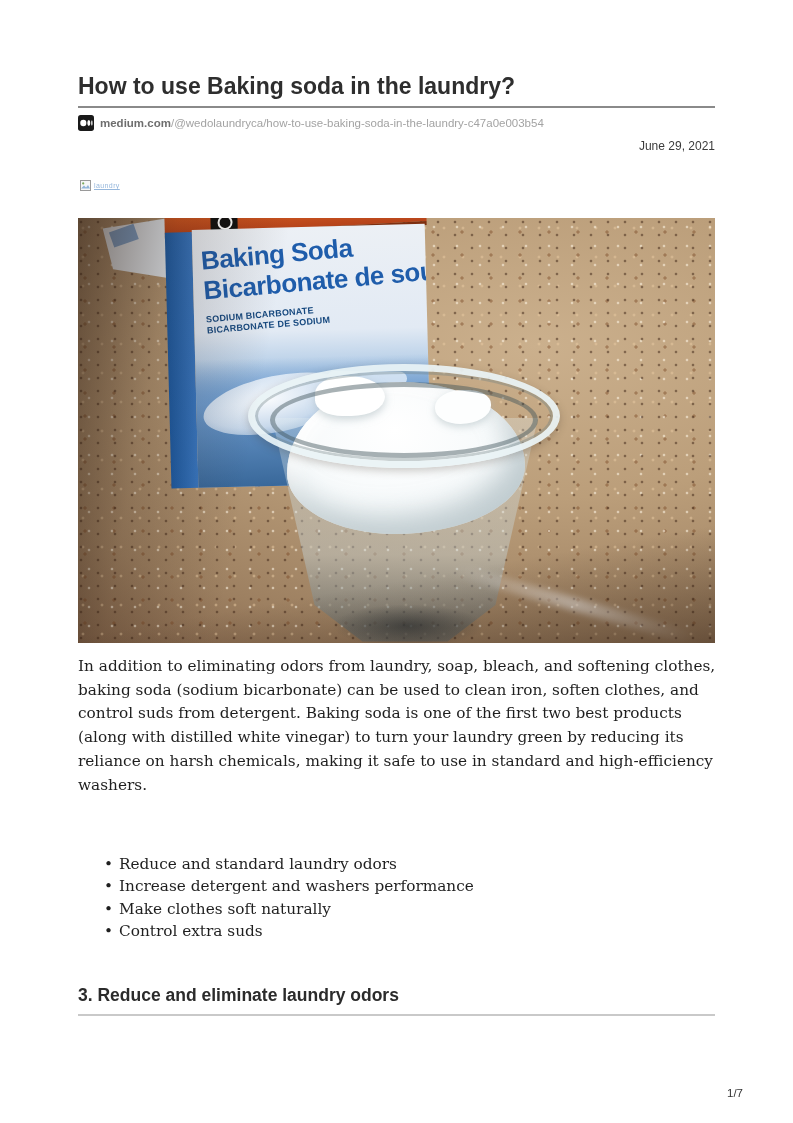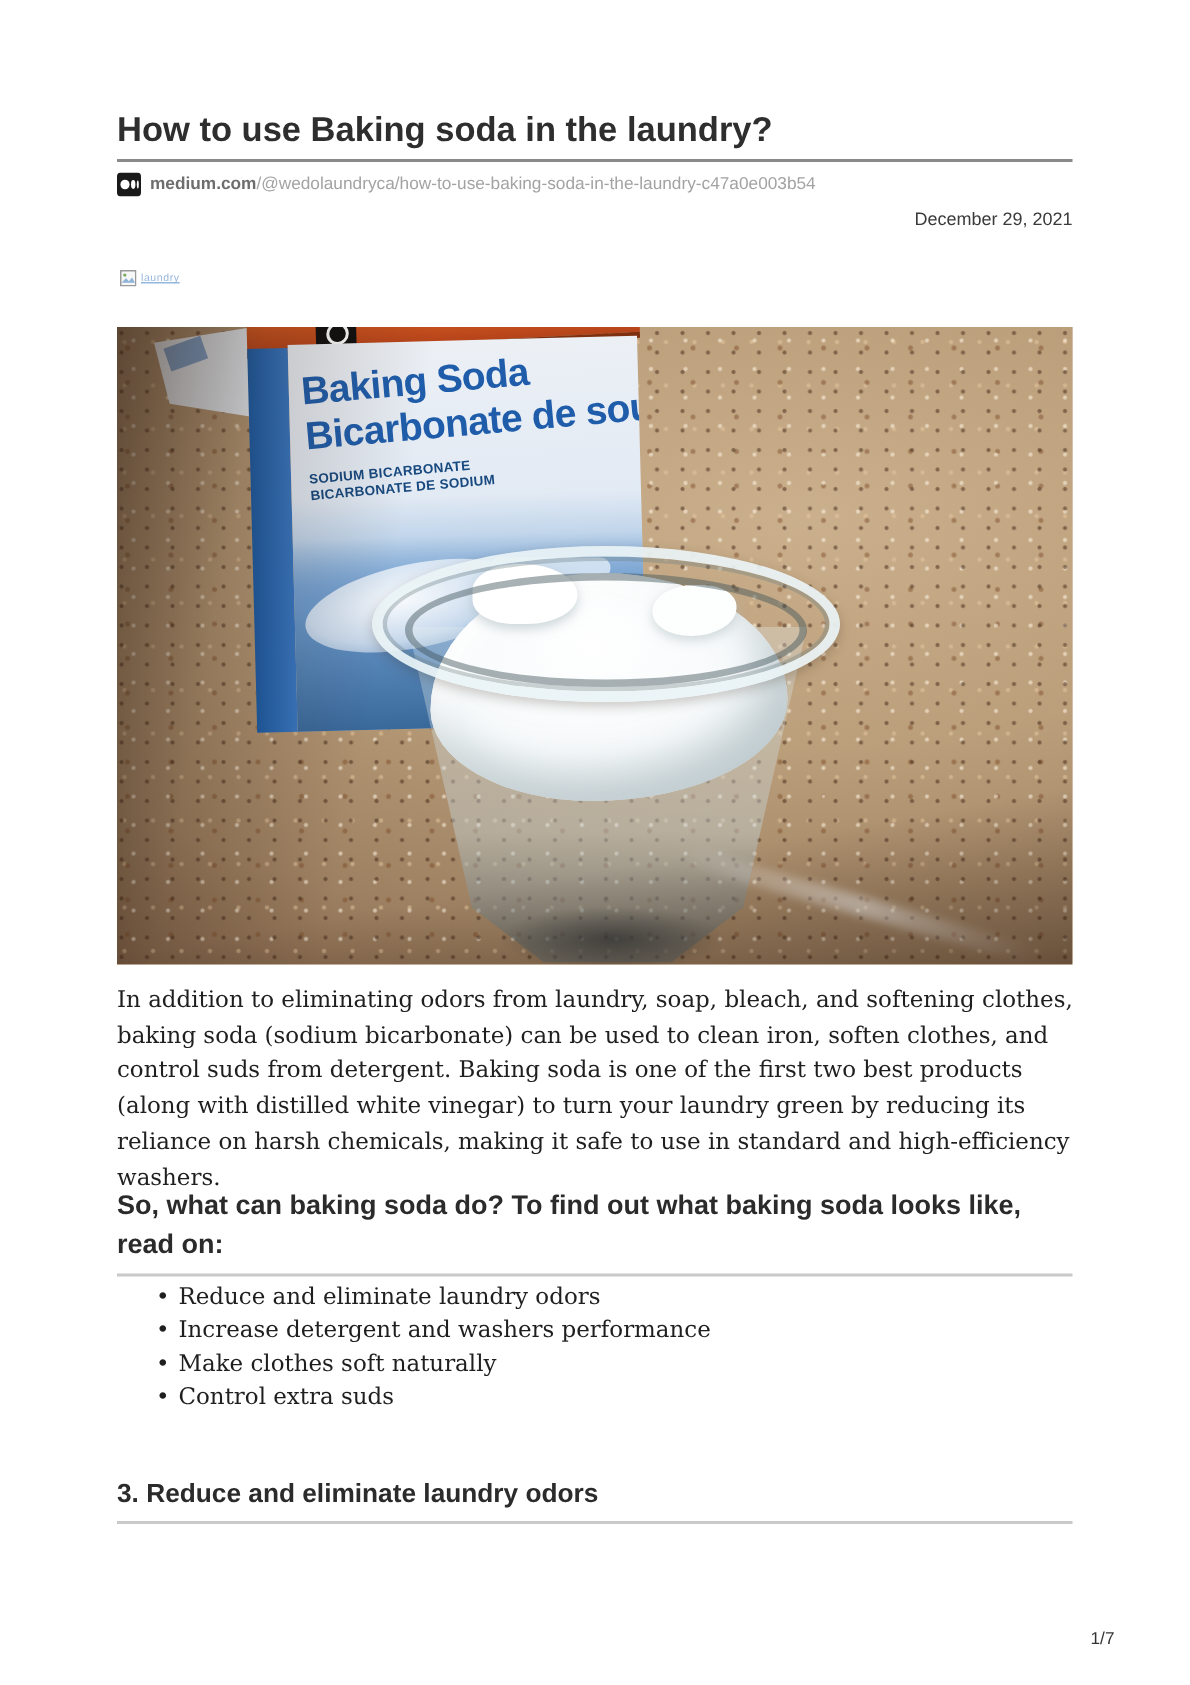--- a/index.html
+++ b/index.html
@@ -176,21 +176,21 @@
       <svg viewBox="0 0 24 24" width="16" height="16">
         <rect width="24" height="24" rx="4" fill="#1a1a1a"></rect>
         <ellipse cx="8" cy="12" rx="4.6" ry="4.8" fill="#ffffff"></ellipse>
         <ellipse cx="16.2" cy="12" rx="2.2" ry="4.4" fill="#ffffff"></ellipse>
         <ellipse cx="20.8" cy="12" rx="1" ry="4" fill="#ffffff"></ellipse>
       </svg>
     </span>
     <span class="source-text"><span class="source-domain">medium.com</span><span class="source-path">/@wedolaundryca/how-to-use-baking-soda-in-the-laundry-c47a0e003b54</span></span>
   </div>
 
-  <div class="publish-date">December 29, 2021</div>
+  <div class="publish-date">June 29, 2021</div>
 
   <div class="inline-image-placeholder">
     <svg width="11" height="11" viewBox="0 0 11 11">
       <rect x="0.5" y="0.5" width="10" height="10" fill="#f6f6f6" stroke="#9a9a9a"></rect>
       <circle cx="3.2" cy="3.4" r="1.1" fill="#7aa95c"></circle>
       <path d="M1 8.5 L4 5.5 L6 7.5 L8 5 L10 8.5 Z" fill="#8fb3d9"></path>
     </svg>
     <span class="inline-image-alt">laundry</span>
   </div>
 
@@ -225,24 +225,23 @@
       <div class="bowl-inner-ring"></div>
       <div class="bowl-base"></div>
     </div>
 
     <div class="reflection"></div>
     <div class="corner-shade"></div>
   </div>
 
   <p class="intro">In addition to eliminating odors from laundry, soap, bleach, and softening clothes, baking soda (sodium bicarbonate) can be used to clean iron, soften clothes, and control suds from detergent. Baking soda is one of the first two best products (along with distilled white vinegar) to turn your laundry green by reducing its reliance on harsh chemicals, making it safe to use in standard and high-efficiency washers.</p>
 
-  <h2 class="subheading">So, what can baking soda do? To find out what baking soda looks like, read on:</h2>
 
   <ul class="benefits-list">
-    <li>Reduce and eliminate laundry odors</li>
+    <li>Reduce and standard laundry odors</li>
     <li>Increase detergent and washers performance</li>
     <li>Make clothes soft naturally</li>
     <li>Control extra suds</li>
   </ul>
 
   <h2 class="section-heading">3. Reduce and eliminate laundry odors</h2>
 
   <div class="page-number">1/7</div>
 
 </div>

